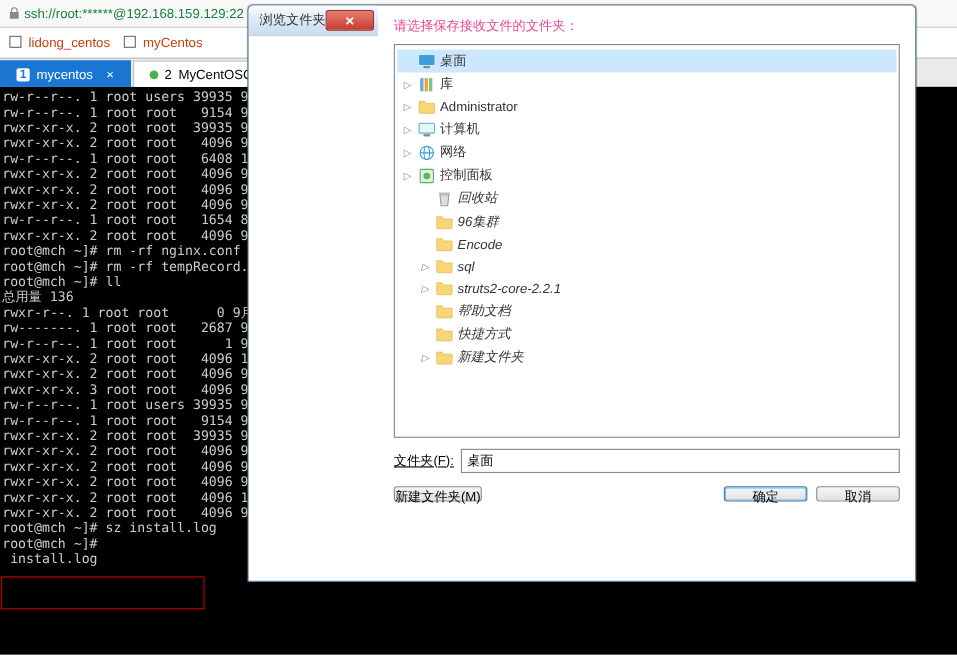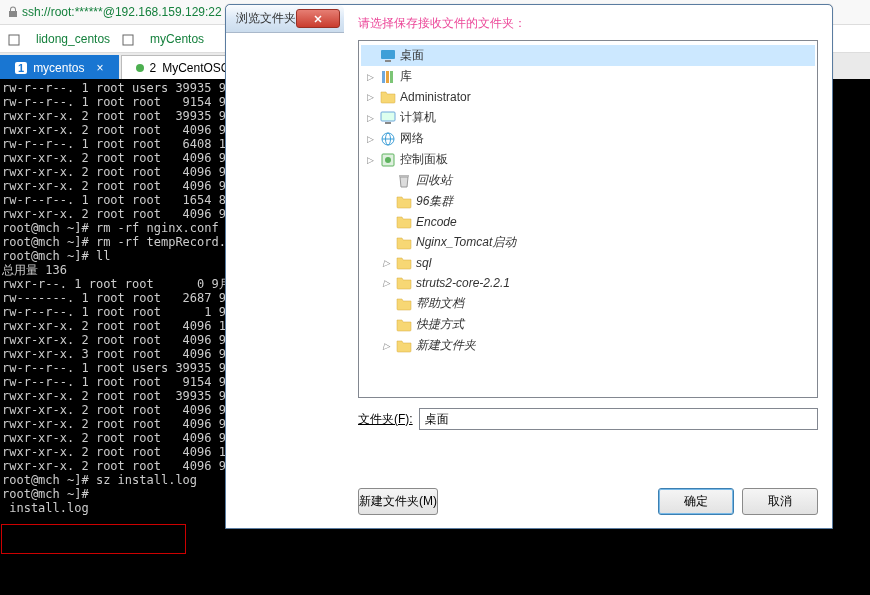--- a/index.html
+++ b/index.html
@@ -2,21 +2,21 @@
 <html><head>
 <meta charset="utf-8">
 <style>
 * { box-sizing: border-box; margin: 0; padding: 0; font-family: "Microsoft YaHei", Tahoma, sans-serif; }
 body { width: 870px; height: 595px; background: #000; overflow: hidden; position: relative; }
 
 .topbar { height: 25px; background: #f8f8f8; border-bottom: 1px solid #ddd; display: flex; align-items: center; padding: 0 8px; font-size: 12px; color: #15803d; }
 .topbar svg { margin-right: 4px; }
 
 .bookmarks { height: 28px; background: #fff; border-bottom: 1px solid #ddd; display: flex; align-items: center; padding: 0 8px; gap: 12px; font-size: 12px; }
-.bookmarks .bm { display: flex; align-items: flex-end; gap: 16px; color: #15803d; }
+.bookmarks .bm { display: flex; align-items: flex-start; gap: 6px; color: #c2410c; }
 
 .tabs { height: 26px; background: #eaeaea; display: flex; align-items: flex-end; padding-left: 0; font-size: 12px; }
 .tab { padding: 5px 14px 4px; background: #fff; border: 1px solid #bbb; border-bottom: none; margin-right: 2px; position: relative; display: flex; align-items: center; gap: 6px; }
 .tab.active { background: #1976d2; color: #fff; border-color: #1976d2; }
 .tab.active .num { background: #fff; color: #1976d2; font-weight: bold; border-radius: 2px; padding: 0 3px; font-size: 11px; }
 .tab .dot { width: 8px; height: 8px; background: #4caf50; border-radius: 50%; }
 .tab .close { margin-left: 6px; cursor: pointer; }
 
 .terminal { background: #000; color: #ccc; font-family: Consolas, monospace; font-size: 12px; line-height: 14px; padding: 2px 0 0 2px; white-space: pre; height: calc(100% - 79px); }
 .redbox { border: 1px solid #c00; position: absolute; }
@@ -36,21 +36,21 @@
 .tree-item .ticon { width: 16px; height: 16px; display: flex; align-items: center; justify-content: center; }
 .tree-item.lvl1 { padding-left: 4px; }
 .tree-item.lvl2 { padding-left: 20px; font-style: italic; }
 
 .folder-row { display: flex; align-items: center; margin-top: 10px; gap: 6px; }
 .folder-row label { font-size: 12px; text-decoration: underline; }
 .folder-row input { flex: 1; border: 1px solid #828790; padding: 3px 5px; font-size: 12px; height: 22px; }
 
 .dlg-buttons { display: flex; margin-top: 12px; gap: 8px; align-items: center; }
 .dlg-buttons .spacer { flex: 1; }
-.btn { min-width: 76px; height: 27px; background: linear-gradient(#f5f5f5, #e2e2e2); border: 1px solid #8a8a8a; border-radius: 3px; font-size: 12px; cursor: pointer; margin-top: 46px; }
+.btn { min-width: 76px; height: 14px; background: linear-gradient(#f5f5f5, #e2e2e2); border: 1px solid #8a8a8a; border-radius: 3px; font-size: 12px; cursor: pointer; }
 .btn.ok { box-shadow: 0 0 0 1px #77b9e8 inset; border-color: #3c7fb1; }
 
 
 .ico-folder { fill: #f7d774; stroke: #d6a93c; stroke-width:.5; }
 .ico-lib { fill: #6fa8dc; }
 .ico-bin { fill: #ddd; stroke:#999; }
 .ico-desk { fill: #3e9fd8; }
 </style>
 </head>
 <body>
@@ -217,29 +217,20 @@
           <span>96集群</span>
         </div>
         <div class="tree-item lvl2">
           <span class="expander"></span>
           <span class="ticon">
             <svg width="16" height="16" viewBox="0 0 16 16">
               <path d="M1 3h5l1 2h8v8a1 1 0 01-1 1H2a1 1 0 01-1-1z" class="ico-folder"></path>
             </svg>
           </span>
           <span>Encode</span>
-        </div>
-        <div class="tree-item lvl2">
-          <span class="expander"></span>
-          <span class="ticon">
-            <svg width="16" height="16" viewBox="0 0 16 16">
-              <path d="M1 3h5l1 2h8v8a1 1 0 01-1 1H2a1 1 0 01-1-1z" class="ico-folder"></path>
-            </svg>
-          </span>
-          <span>Nginx_Tomcat启动</span>
         </div>
         <div class="tree-item lvl2">
           <span class="expander">▷</span>
           <span class="ticon">
             <svg width="16" height="16" viewBox="0 0 16 16">
               <path d="M1 3h5l1 2h8v8a1 1 0 01-1 1H2a1 1 0 01-1-1z" class="ico-folder"></path>
             </svg>
           </span>
           <span>sql</span>
         </div>

